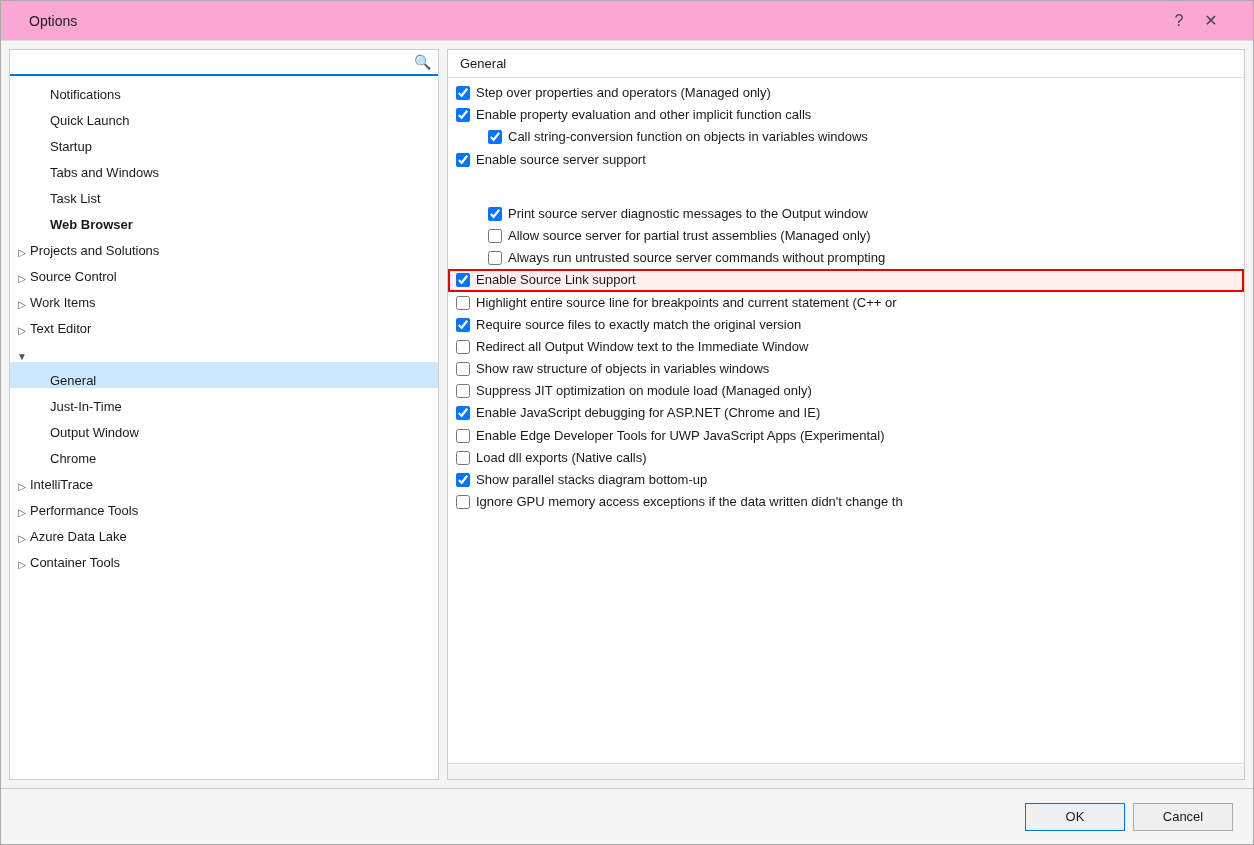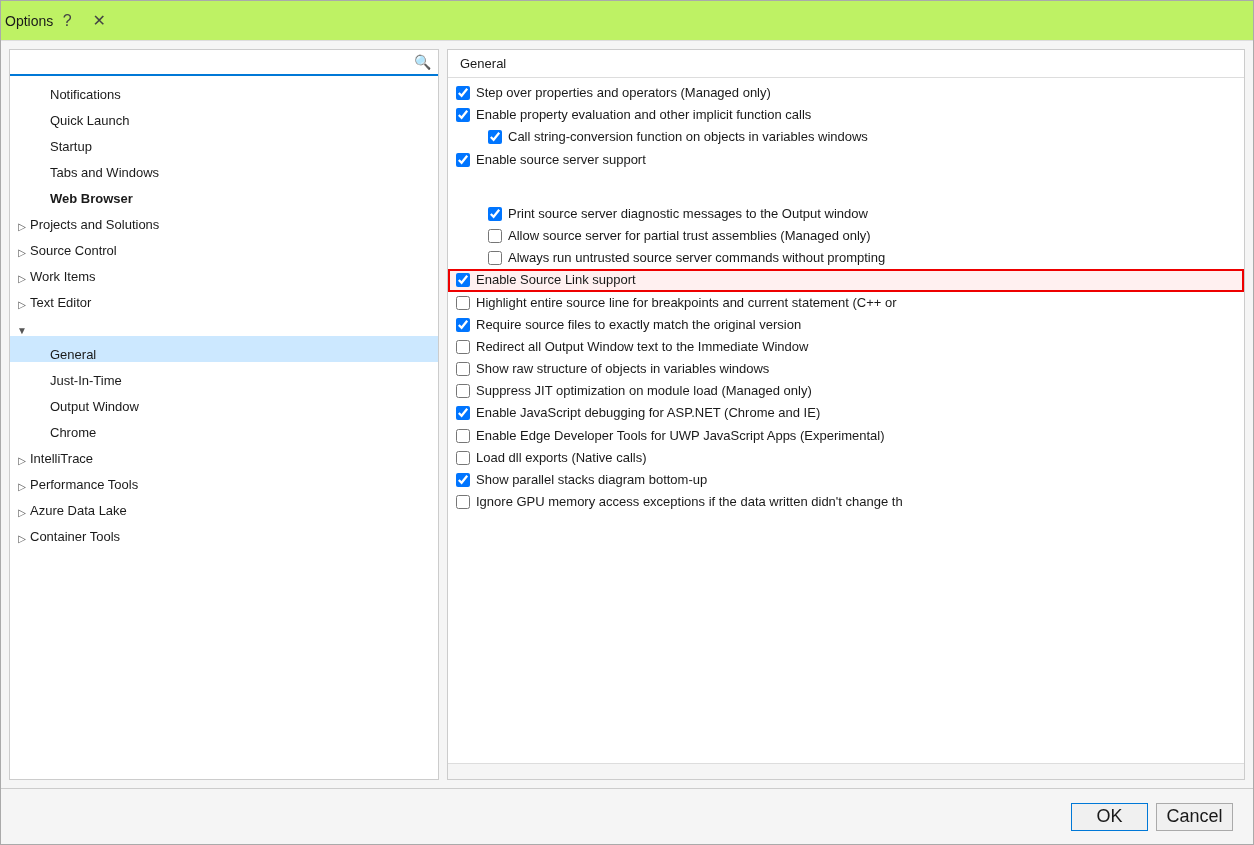--- a/index.html
+++ b/index.html
@@ -16,26 +16,26 @@
       width: 1254px;
       height: 845px;
       background: #f5f5f5;
       border: 1px solid #aaa;
       box-shadow: 4px 4px 20px rgba(0,0,0,0.3);
       display: flex;
       flex-direction: column;
       position: relative;
     }
     .title-bar {
-      background: #bef264;
+      background: #f9a8d4;
       height: 40px;
       display: flex;
       align-items: center;
-      justify-content: flex-start;
-      padding: 0 4px;
+      justify-content: space-between;
+      padding: 0 28px;
       border-bottom: 1px solid #ddd;
       flex-shrink: 0;
     }
     .title-bar-title {
       font-size: 14px;
       font-weight: normal;
       color: #1a1a1a;
     }
     .title-bar-buttons {
       display: flex;
@@ -193,25 +193,25 @@
       background: #f5f5f5;
       border-top: 1px solid #ccc;
       display: flex;
       align-items: center;
       justify-content: flex-end;
       padding: 0 20px;
       gap: 8px;
       flex-shrink: 0;
     }
     .footer-btn {
-      width: 77px;
+      width: 100px;
       height: 28px;
       border: 1px solid #aaa;
       background: #f0f0f0;
-      font-size: 18px;
+      font-size: 13px;
       cursor: pointer;
       color: #1a1a1a;
     }
     .footer-btn.primary {
       border: 1px solid #0078d7;
       background: #f0f0f0;
     }
 
     
     .tree-container::-webkit-scrollbar,
@@ -259,20 +259,24 @@
             <span class="arrow"></span>
             <span class="label">Quick Launch</span>
           </div>
           <div class="tree-item" style="padding-left: 24px;">
             <span class="arrow"></span>
             <span class="label">Startup</span>
           </div>
           <div class="tree-item" style="padding-left: 24px;">
             <span class="arrow"></span>
             <span class="label">Tabs and Windows</span>
+          </div>
+          <div class="tree-item" style="padding-left: 24px;">
+            <span class="arrow"></span>
+            <span class="label">Task List</span>
           </div>
           <div class="tree-item" style="padding-left: 24px; font-weight: bold;">
             <span class="arrow"></span>
             <span class="label">Web Browser</span>
           </div>
           <div class="tree-item" style="padding-left: 4px;">
             <span class="arrow">▷</span>
             <span class="label">Projects and Solutions</span>
           </div>
           <div class="tree-item" style="padding-left: 4px;">

